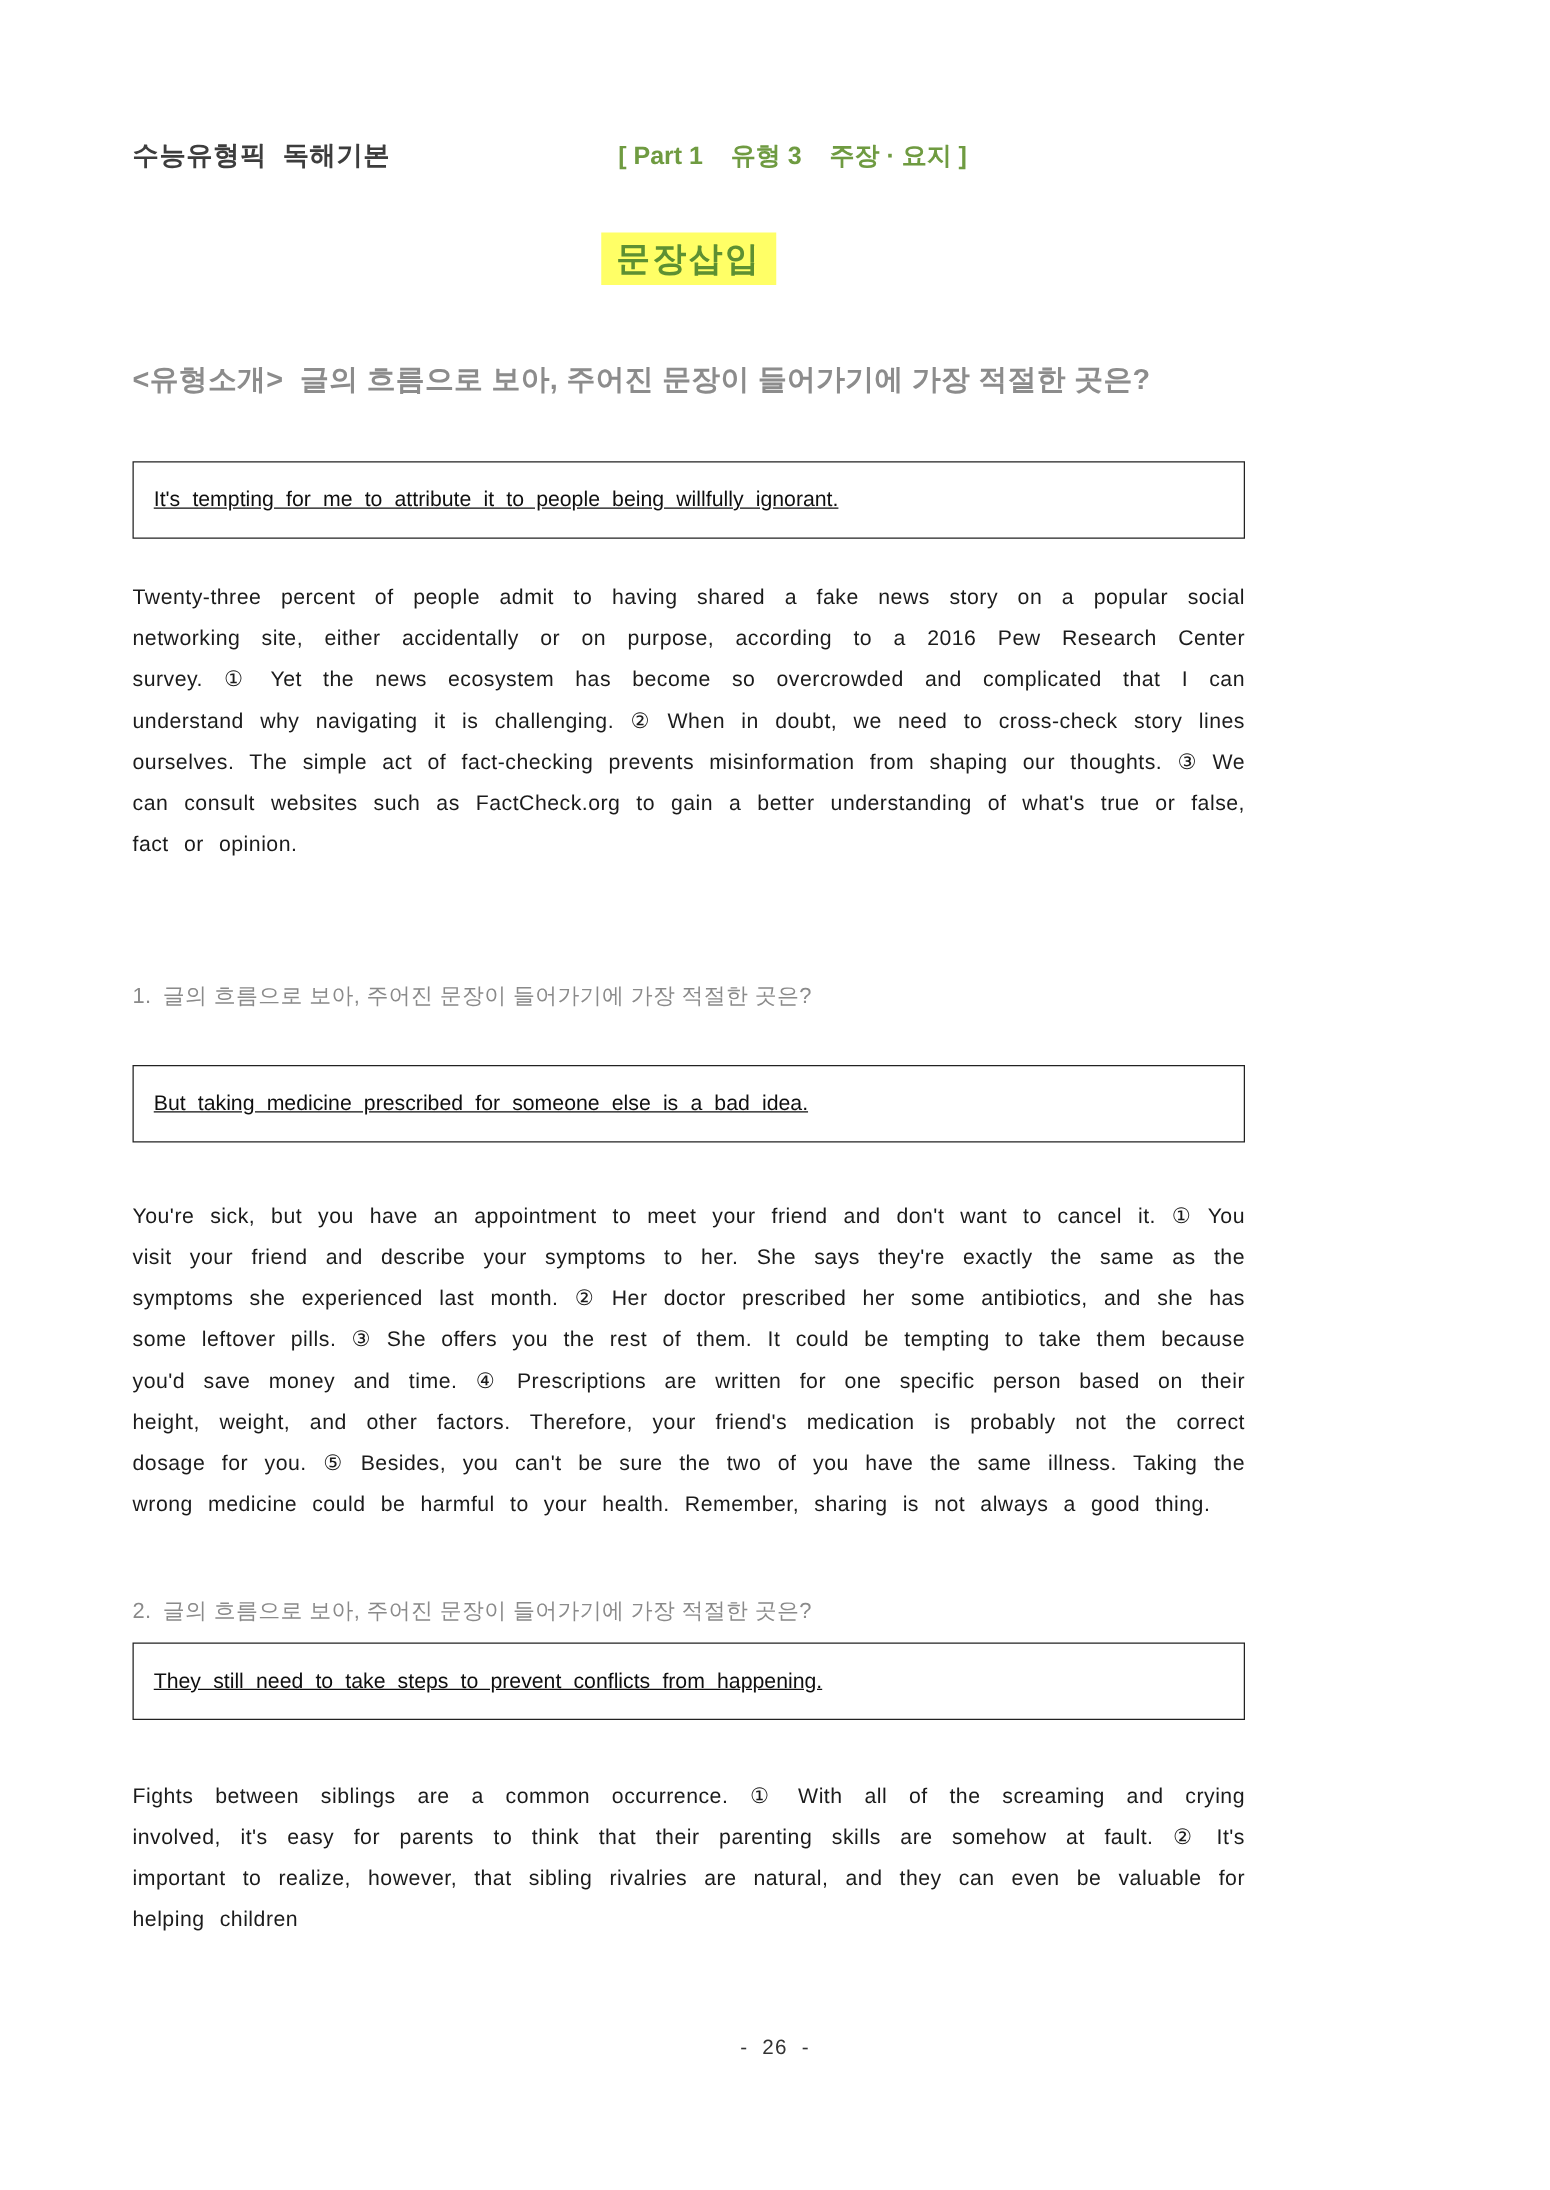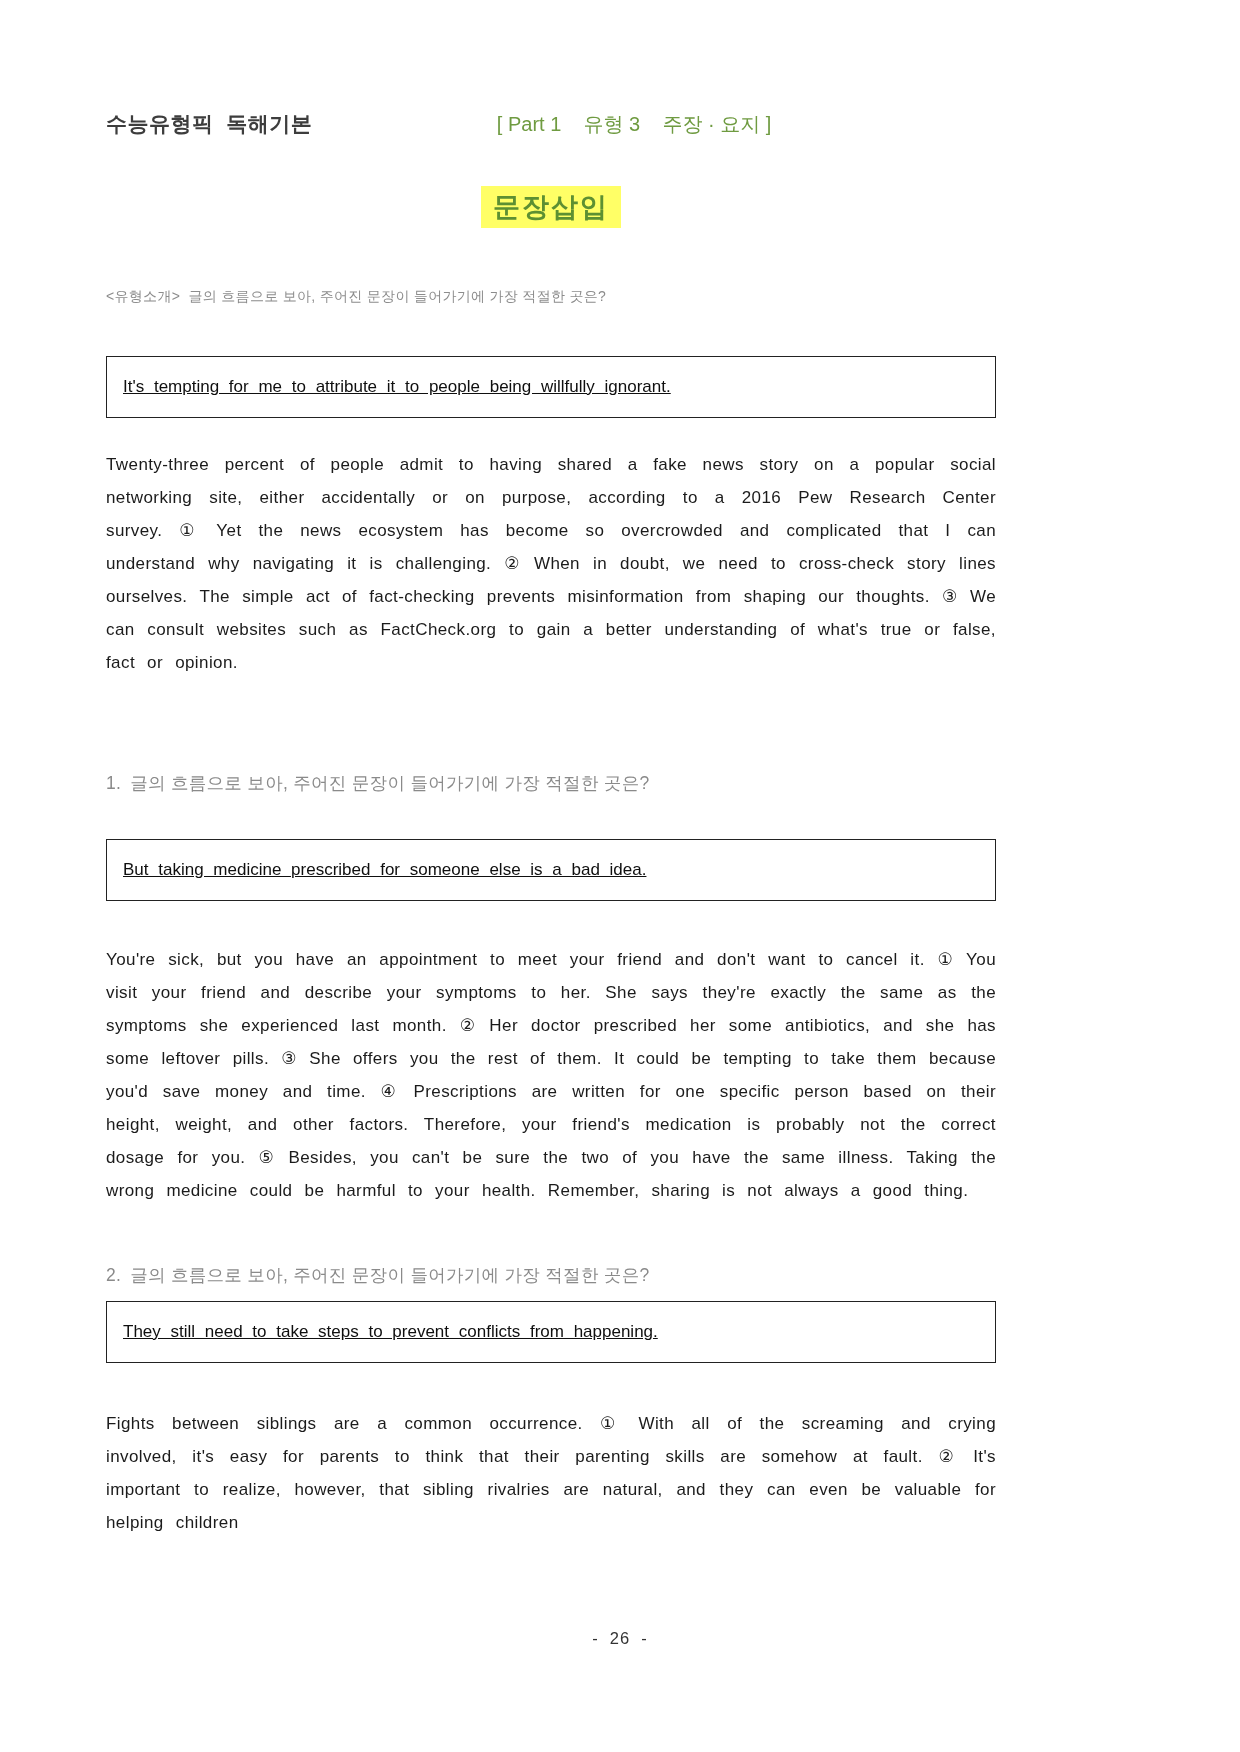--- a/index.html
+++ b/index.html
@@ -32,21 +32,21 @@
     font-weight: 700;
     color: #3d3d3d;
     letter-spacing: 0.5px;
     white-space: pre;
   }
   .header-right {
     flex: 1;
     text-align: center;
     padding-right: 40px;
     font-size: 20px;
-    font-weight: 400;
+    font-weight: 700;
     color: #6f9b41;
     white-space: pre;
   }
   .title-wrap {
     text-align: center;
     margin-top: 46px;
     height: 42px;
   }
   .title-highlight {
     display: inline-block;
@@ -55,23 +55,24 @@
     font-weight: 700;
     font-size: 27px;
     line-height: 40px;
     padding: 1px 12px;
     letter-spacing: 2px;
     white-space: pre;
   }
   .intro {
     margin-top: 60px;
     color: #8c8c8c;
-    font-size: 14px;
+    font-size: 23px;
     letter-spacing: 0.3px;
     white-space: pre;
+    font-weight: bold;
   }
   .given-box {
     margin-top: 50px;
     border: 1.5px solid #222222;
     height: 62px;
     box-sizing: border-box;
     display: flex;
     align-items: center;
     padding: 0 16px;
     font-size: 17px;

